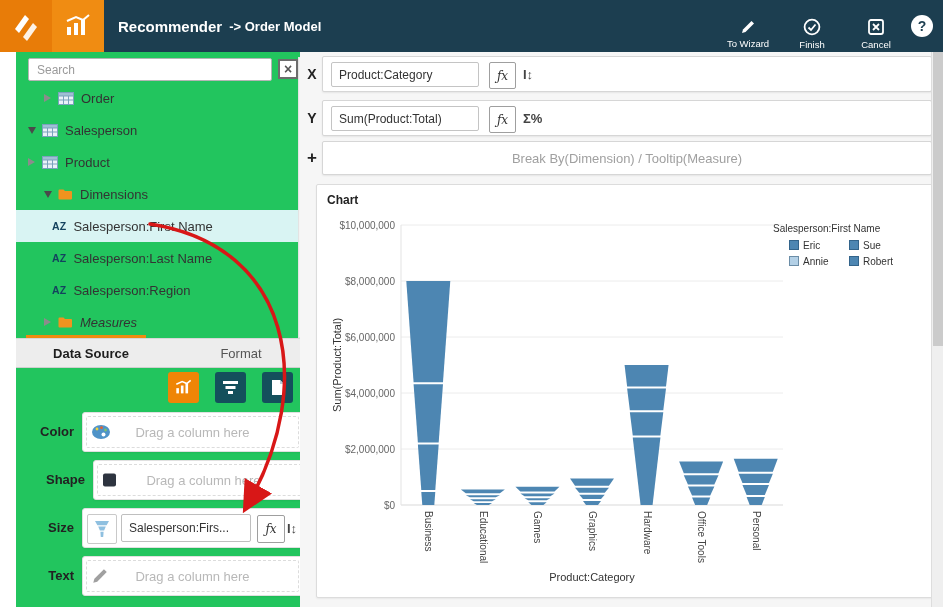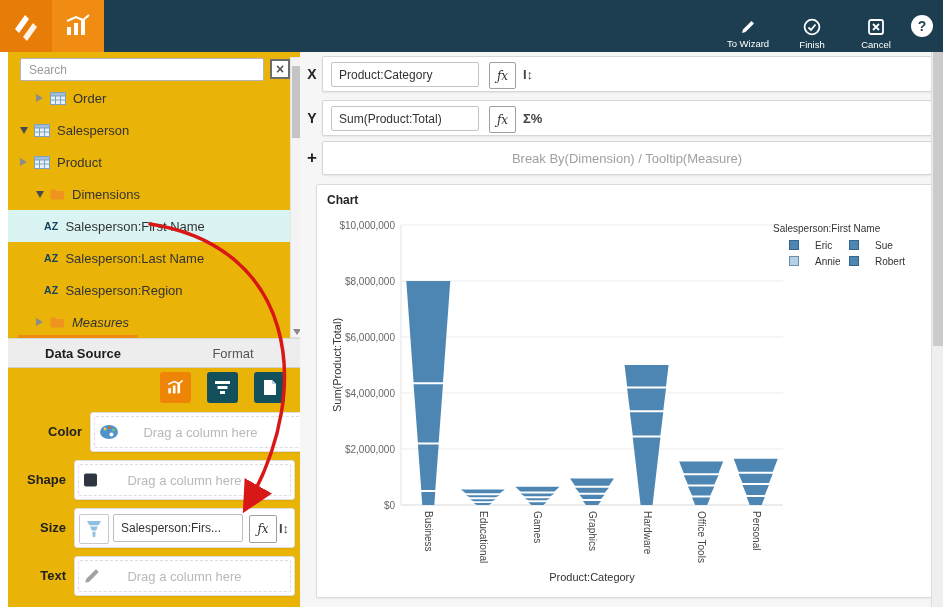--- a/index.html
+++ b/index.html
@@ -15,21 +15,21 @@
   .titlewrap{position:absolute;left:118px;top:0;height:52px;display:flex;align-items:center;gap:7px;color:#fff;}
   .t1{font-size:15px;font-weight:bold;}
   .t2{font-size:13px;font-weight:bold;}
   .actions{position:absolute;right:42px;top:0;height:68px;display:flex;gap:14px;align-items:center;}
   .action{display:flex;flex-direction:column;align-items:center;gap:3px;color:#fff;cursor:pointer;width:50px;}
   .alabel{font-size:9.5px;white-space:nowrap;}
   .help{position:absolute;right:10px;top:15px;width:22px;height:22px;border-radius:50%;background:#fff;
         color:#1c3e50;font-weight:bold;font-size:14px;display:flex;align-items:center;justify-content:center;cursor:pointer;}
 
   
-  .sidebar{position:absolute;left:8px;top:52px;width:300px;height:555px;background:#eab308;
+  .sidebar{position:absolute;left:16px;top:52px;width:300px;height:555px;background:#22c55e;
            border-right:1px solid #c9c9c9;box-sizing:border-box;}
   .search{position:absolute;left:12px;top:6px;width:244px;height:23px;border:1px solid #b5b5b5;border-radius:2px;
           font-size:12px;padding:0 8px;box-sizing:border-box;color:#333;outline:none;font-family:inherit;}
   .search::placeholder{color:#9a9a9a;}
   .clear{position:absolute;left:262px;top:7px;width:20px;height:20px;border:2px solid #6d6d6d;color:#555;
          display:flex;align-items:center;justify-content:center;font-size:14px;font-weight:bold;
          box-sizing:border-box;cursor:pointer;background:#fff;}
 
   .tree{position:absolute;left:0;top:30px;width:282px;}
   .trow{position:relative;height:32px;display:flex;align-items:center;font-size:13px;color:#333;cursor:pointer;}
@@ -89,21 +89,21 @@
   .sort-shelf{position:absolute;left:200px;top:5px;height:25px;}
   .plusbox{display:flex;align-items:center;justify-content:center;font-size:13px;color:#a0a0a0;cursor:pointer;}
 
   .chartpanel{position:absolute;left:16px;top:132px;width:618px;height:414px;background:#fff;
               border:1px solid #dcdcdc;border-radius:2px;box-shadow:0 1px 2px rgba(0,0,0,.06);box-sizing:border-box;}
   .charttitle{position:absolute;left:10px;top:8px;font-size:12px;font-weight:bold;color:#222;}
   .chartsvg{position:absolute;left:10px;top:20px;}
   .legend{position:absolute;right:8px;top:38px;width:152px;font-size:10px;color:#333;}
   .legtitle{margin-bottom:5px;color:#333;}
   .leggrid{display:grid;grid-template-columns:60px 60px;row-gap:4px;}
-  .legitem{display:flex;align-items:center;gap:16px;height:12px;padding-left:16px;}
+  .legitem{display:flex;align-items:center;gap:4px;height:12px;padding-left:16px;}
   .swatch{width:10px;height:10px;border:1px solid rgba(20,60,90,.45);box-sizing:border-box;flex:0 0 auto;}
 
   .mainscroll{position:absolute;left:931px;top:52px;width:12px;height:555px;background:#efefef;
               border-left:1px solid #ddd;box-sizing:border-box;}
   .mthumb{position:absolute;left:1px;top:0;width:10px;height:294px;background:#cbcbcb;cursor:grab;}
 
   .arrow-svg{position:absolute;left:0;top:52px;width:320px;height:555px;z-index:60;pointer-events:none;}
 </style>
 </head>
 <body>
@@ -116,20 +116,24 @@
     </svg>
   </div>
   <div class="tile">
     <svg width="28" height="26" viewBox="0 0 28 26">
       <rect x="3" y="14" width="4" height="8" fill="#fff"></rect>
       <rect x="10" y="10" width="4" height="12" fill="#fff"></rect>
       <rect x="17" y="6" width="4" height="16" fill="#fff"></rect>
       <path d="M3 8 L12 4 L19 7 L25 2" stroke="#fff" stroke-width="2" fill="none"></path>
     </svg>
   </div>
+  <div class="titlewrap">
+    <span class="t1">Recommender</span>
+    <span class="t2">-&gt; Order Model</span>
+  </div>
   <div class="actions">
     <div class="action">
       <svg width="16" height="16" viewBox="0 0 16 16">
         <path d="M2 14 L3 10.5 L11.5 2 L14 4.5 L5.5 13 Z" fill="#fff"></path>
       </svg>
       <span class="alabel">To Wizard</span>
     </div>
     <div class="action">
       <svg width="18" height="18" viewBox="0 0 18 18">
         <circle cx="9" cy="9" r="7.4" stroke="#fff" stroke-width="1.8" fill="none"></circle>
@@ -262,37 +266,37 @@
       </svg>
     </div>
     <div class="tbtn teal">
       <svg width="14" height="17" viewBox="0 0 14 17">
         <path d="M1 1 h8 l4 4 v11 h-12 Z" fill="#fff"></path>
         <path d="M9 1 v4 h4 Z" fill="#b9cdda"></path>
       </svg>
     </div>
   </div>
 
-  <div class="well" style="top:360px;margin-left:16px;">
+  <div class="well" style="top:360px;">
     <div class="wlabel">Color</div>
     <div class="wbox">
       <span class="wicon">
         <svg width="20" height="15" viewBox="0 0 20 15">
           <ellipse cx="10" cy="7.5" rx="9" ry="7" fill="#4f93c8"></ellipse>
           <circle cx="6" cy="4.5" r="1.4" fill="#f3d23c"></circle>
           <circle cx="10.5" cy="3.2" r="1.4" fill="#e2622f"></circle>
           <circle cx="14.5" cy="5.5" r="1.4" fill="#7ec26a"></circle>
           <circle cx="12.5" cy="10" r="2" fill="#fff"></circle>
         </svg>
       </span>
       <div class="dropzone">Drag a column here</div>
     </div>
   </div>
 
-  <div class="well" style="top:408px;">
+  <div class="well" style="top:408px;margin-left:11px;">
     <div class="wlabel">Shape</div>
     <div class="wbox">
       <span class="wicon">
         <svg width="15" height="15" viewBox="0 0 15 15">
             <rect x="1" y="1" width="13" height="13" rx="2" fill="#2e3440"></rect>
           </svg>
       </span>
       <div class="dropzone">Drag a column here</div>
     </div>
   </div>

